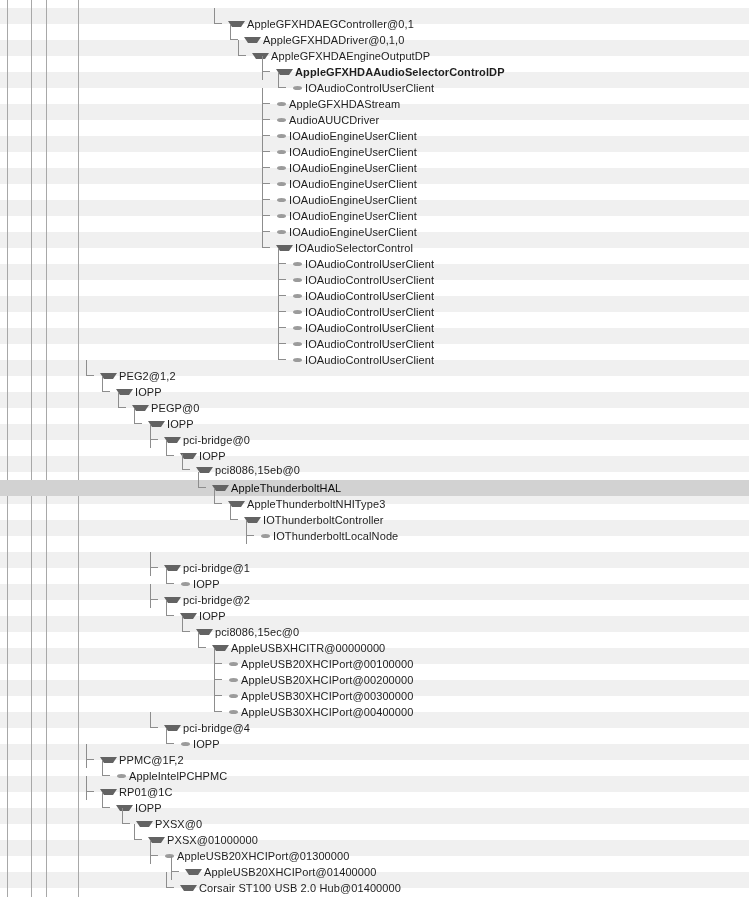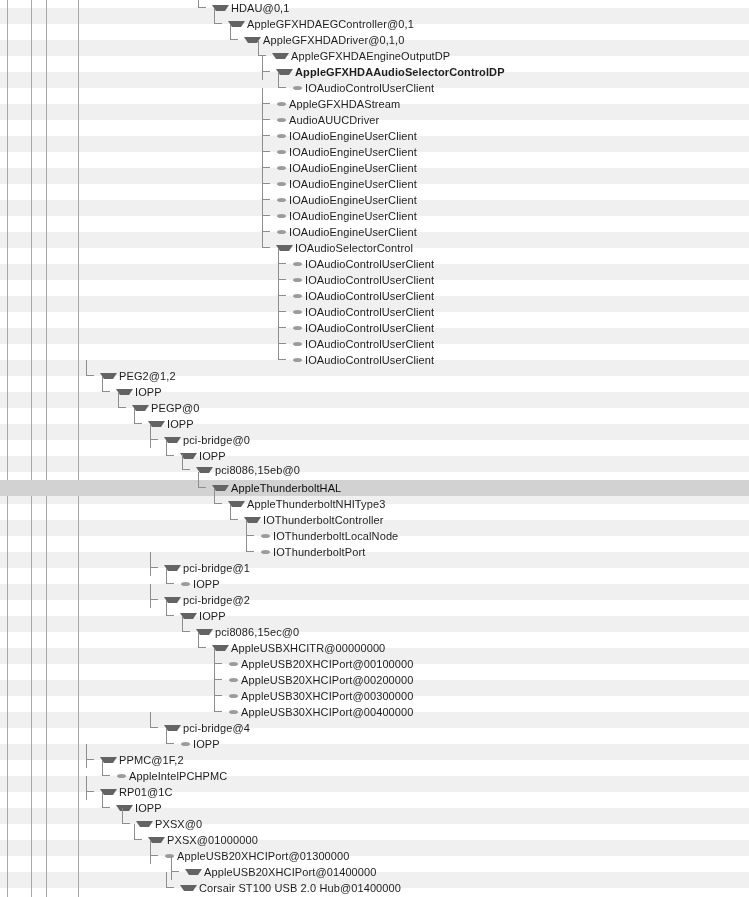--- a/index.html
+++ b/index.html
@@ -97,43 +97,36 @@
   <div class="stripes"></div>
   <div class="guides" id="guides">
       <div class="guide" style="left: 7px; height: 897px;"></div>
       <div class="guide" style="left: 31px; height: 897px;"></div>
       <div class="guide" style="left: 46px; height: 897px;"></div>
       <div class="guide dark" style="left: 78px; height: 376px;"></div>
       <div class="guide" style="left: 78px; height: 897px;"></div>
     </div>
   <div class="selband" id="selband" style="top: 480px; background: rgb(210, 210, 210);"></div>
   <div class="rows" id="rows">
-      <div class="row" style="top: 0px;">
-        <div class="node" style="left: 196px;">
-          <span class="connector elbow"></span>
-          <span class="tri"></span>
-          <span class="label">HDAU@0,1</span>
-        </div>
-      </div>
       <div class="row" style="top: 16px;">
         <div class="node" style="left: 212px;">
           <span class="connector elbow"></span>
           <span class="tri"></span>
           <span class="label">AppleGFXHDAEGController@0,1</span>
         </div>
       </div>
       <div class="row" style="top: 32px;">
         <div class="node" style="left: 228px;">
           <span class="connector elbow"></span>
           <span class="tri"></span>
           <span class="label">AppleGFXHDADriver@0,1,0</span>
         </div>
       </div>
       <div class="row" style="top: 48px;">
-        <div class="node" style="left: 256px;">
+        <div class="node" style="left: 236px;">
           <span class="connector elbow"></span>
           <span class="tri"></span>
           <span class="label">AppleGFXHDAEngineOutputDP</span>
         </div>
       </div>
       <div class="row" style="top: 64px;">
         <div class="node" style="left: 260px; font-weight: bold;">
           <span class="connector tee"></span>
           <span class="tri"></span>
           <span class="label">AppleGFXHDAAudioSelectorControlDP</span>
@@ -333,27 +326,20 @@
           <span class="connector elbow"></span>
           <span class="tri"></span>
           <span class="label">IOThunderboltController</span>
         </div>
       </div>
       <div class="row" style="top: 528px;">
         <div class="node" style="left: 244px;">
           <span class="connector tee"></span>
           <span class="dot"></span>
           <span class="label">IOThunderboltLocalNode</span>
-        </div>
-      </div>
-      <div class="row" style="top: 544px;">
-        <div class="node" style="left: 244px;">
-          <span class="connector elbow"></span>
-          <span class="dot"></span>
-          <span class="label">IOThunderboltPort</span>
         </div>
       </div>
       <div class="row" style="top: 560px;">
         <div class="node" style="left: 148px;">
           <span class="connector tee"></span>
           <span class="tri"></span>
           <span class="label">pci-bridge@1</span>
         </div>
       </div>
       <div class="row" style="top: 576px;">

